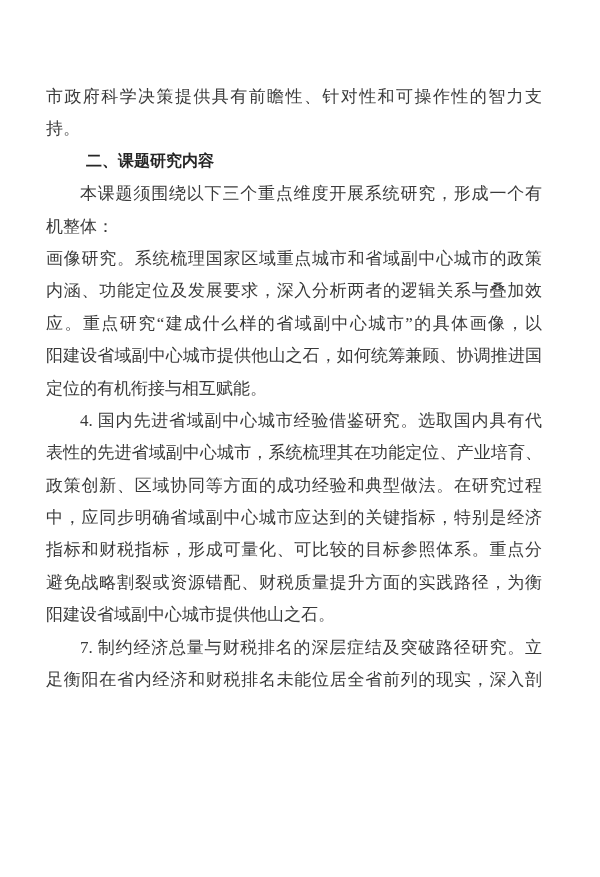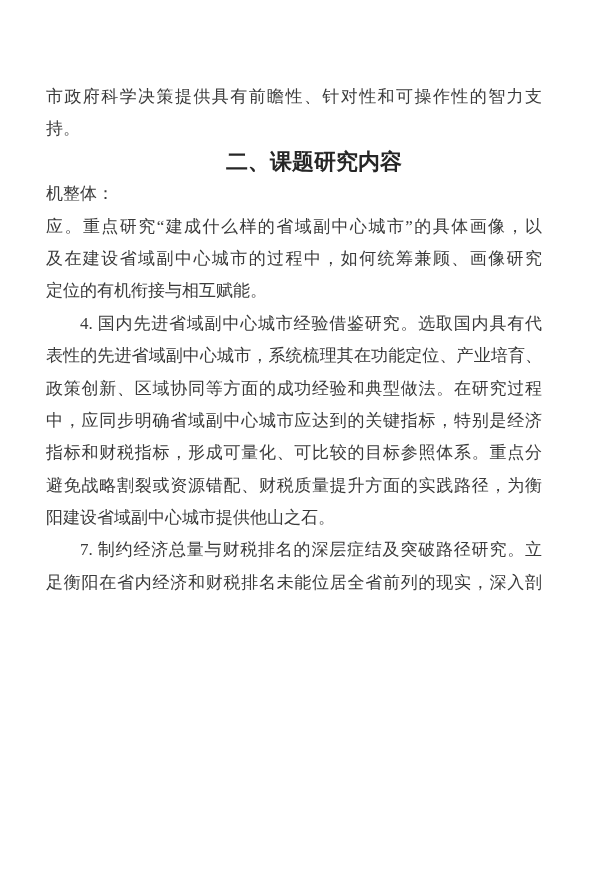--- a/index.html
+++ b/index.html
@@ -30,26 +30,25 @@
     font-family: "Liberation Serif", "DejaVu Serif", serif;
   }
   .full {
     text-align: justify;
     text-align-last: justify;
   }
   .indent {
     text-indent: 34px;
   }
   .heading {
-    font-family: Liberation Sans, sans-serif;
+    font-family: Liberation Mono, monospace;
     font-weight: 700;
-    font-size: 22px;
+    font-size: 16px;
     color: #262626;
     text-indent: 40px;
-    text-align: center;
   }
   .page-footer {
     position: absolute;
     left: 0;
     right: 0;
     top: 838px;
     text-align: center;
   }
   .page-number {
     font-family: "Liberation Serif", "DejaVu Serif", serif;
@@ -59,23 +58,26 @@
   }
 </style>
 </head>
 <body>
 
 <div class="page">
   <main class="text-block">
     <p class="line full">市政府科学决策提供具有前瞻性、针对性和可操作性的智力支</p>
     <p class="line">持。</p>
     <p class="line heading">二、课题研究内容</p>
+    <p class="line full indent">本课题须围绕以下三个重点维度开展系统研究，形成一个有</p>
     <p class="line">机整体：</p>
+    <p class="line full">画像研究。系统梳理国家区域重点城市和省域副中心城市的政策</p>
+    <p class="line full">内涵、功能定位及发展要求，深入分析两者的逻辑关系与叠加效</p>
     <p class="line full">应。重点研究“建成什么样的省域副中心城市”的具体画像，以</p>
-    <p class="line full">及在建设省域副中心城市的过程中，如何统筹兼顾、画像研究</p>
+    <p class="line full">阳建设省域副中心城市提供他山之石，如何统筹兼顾、协调推进国</p>
     <p class="line">定位的有机衔接与相互赋能。</p>
     <p class="line full indent">4. 国内先进省域副中心城市经验借鉴研究。选取国内具有代</p>
     <p class="line full">表性的先进省域副中心城市，系统梳理其在功能定位、产业培育、</p>
     <p class="line full">政策创新、区域协同等方面的成功经验和典型做法。在研究过程</p>
     <p class="line full">中，应同步明确省域副中心城市应达到的关键指标，特别是经济</p>
     <p class="line full">指标和财税指标，形成可量化、可比较的目标参照体系。重点分</p>
     <p class="line full">避免战略割裂或资源错配、财税质量提升方面的实践路径，为衡</p>
     <p class="line">阳建设省域副中心城市提供他山之石。</p>
     <p class="line full indent">7. 制约经济总量与财税排名的深层症结及突破路径研究。立</p>
     <p class="line full">足衡阳在省内经济和财税排名未能位居全省前列的现实，深入剖</p>

